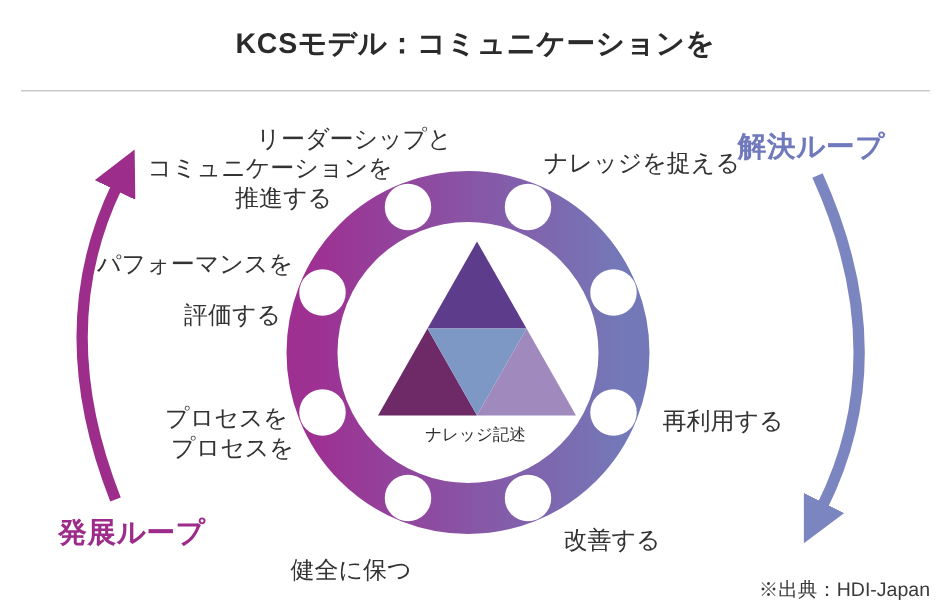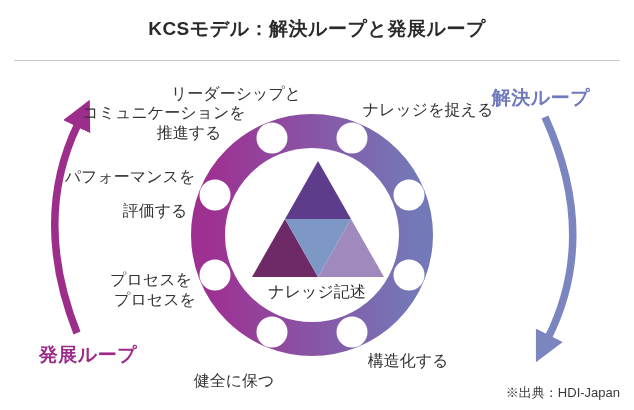--- a/index.html
+++ b/index.html
@@ -20,33 +20,33 @@
     font-size:16px;font-weight:500;line-height:1.15;white-space:nowrap;
   }
   .loop-lbl{
     position:absolute;width:220px;text-align:center;
     font-size:19px;font-weight:700;white-space:nowrap;letter-spacing:.5px;
   }
   .loop-lbl.evolve{color:#9c2b8a;}
   .loop-lbl.solve{color:#6f79bc;}
   .center-lbl{
     position:absolute;width:220px;text-align:center;color:#2e2e2e;
-    font-size:16px;font-weight:500;white-space:nowrap;
+    font-size:11px;font-weight:500;white-space:nowrap;
   }
   .source{
     position:absolute;right:14px;top:384px;color:#3a3a3a;
     font-size:13px;white-space:nowrap;
   }
 </style>
 </head>
 <body>
 
 <div class="stage">
 
-  <div class="title">KCSモデル：解決ループと発展ループ</div>
+  <div class="title">KCSモデル：コミュニケーションを</div>
   <div class="divider"></div>
 
   <svg class="diagram" width="634" height="410" viewBox="0 0 634 410">
     <defs>
       <linearGradient id="ringGrad" x1="0" y1="0" x2="1" y2="0">
         <stop offset="0" stop-color="#9e3092"></stop>
         <stop offset="1" stop-color="#7379b8"></stop>
       </linearGradient>
       <marker id="headEvolve" viewBox="0 0 10 10" refX="1" refY="5" markerWidth="4" markerHeight="4" orient="auto">
         <path d="M0,0 L10,5 L0,10 z" fill="#9c2d8a"></path>
@@ -75,33 +75,34 @@
       <polygon points="285,219 351,219 318,277" fill="#7e98c6"></polygon>
       <polygon points="351,219 318,277 384,277" fill="#a089bc"></polygon>
     </g>
 
     <path d="M 77 333 Q 32 219 78 124" fill="none" stroke-width="7.5" marker-end="url(#headEvolve)" stroke="#9c2d8a"></path>
 
     <path d="M 545 117 Q 599 236 548 338" fill="none" stroke-width="7.5" marker-end="url(#headSolve)" stroke="#7b85c0"></path>
   </svg>
 
   <div class="lbl" style="left:126px;top:85px">リーダーシップと</div>
-  <div class="lbl" style="left:54px;top:104px">コミュニケーションを</div>
+  <div class="lbl" style="left:70px;top:104px">コミュニケーションを</div>
   <div class="lbl" style="left:79px;top:124px">推進する</div>
 
   <div class="lbl" style="left:20px;top:168px">パフォーマンスを</div>
   <div class="lbl" style="left:41px;top:271px">プロセスを</div>
 
   <div class="lbl" style="left:45px;top:202px">評価する</div>
   <div class="lbl" style="left:45px;top:291px">プロセスを</div>
 
   <div class="lbl" style="left:124px;top:372px">健全に保つ</div>
 
   <div class="lbl" style="left:318px;top:101px">ナレッジを捉える</div>
-  <div class="lbl" style="left:298px;top:352px">構造化する</div>
+  <div class="lbl" style="left:372px;top:273px">再利用する</div>
+  <div class="lbl" style="left:298px;top:352px">改善する</div>
 
   <div class="loop-lbl solve" style="left:431px;top:85px">解決ループ</div>
   <div class="loop-lbl evolve" style="left:-22px;top:342px">発展ループ</div>
 
   <div class="center-lbl" style="left:207px;top:282px">ナレッジ記述</div>
 
   <div class="source">※出典：HDI-Japan</div>
 
 </div>
 

